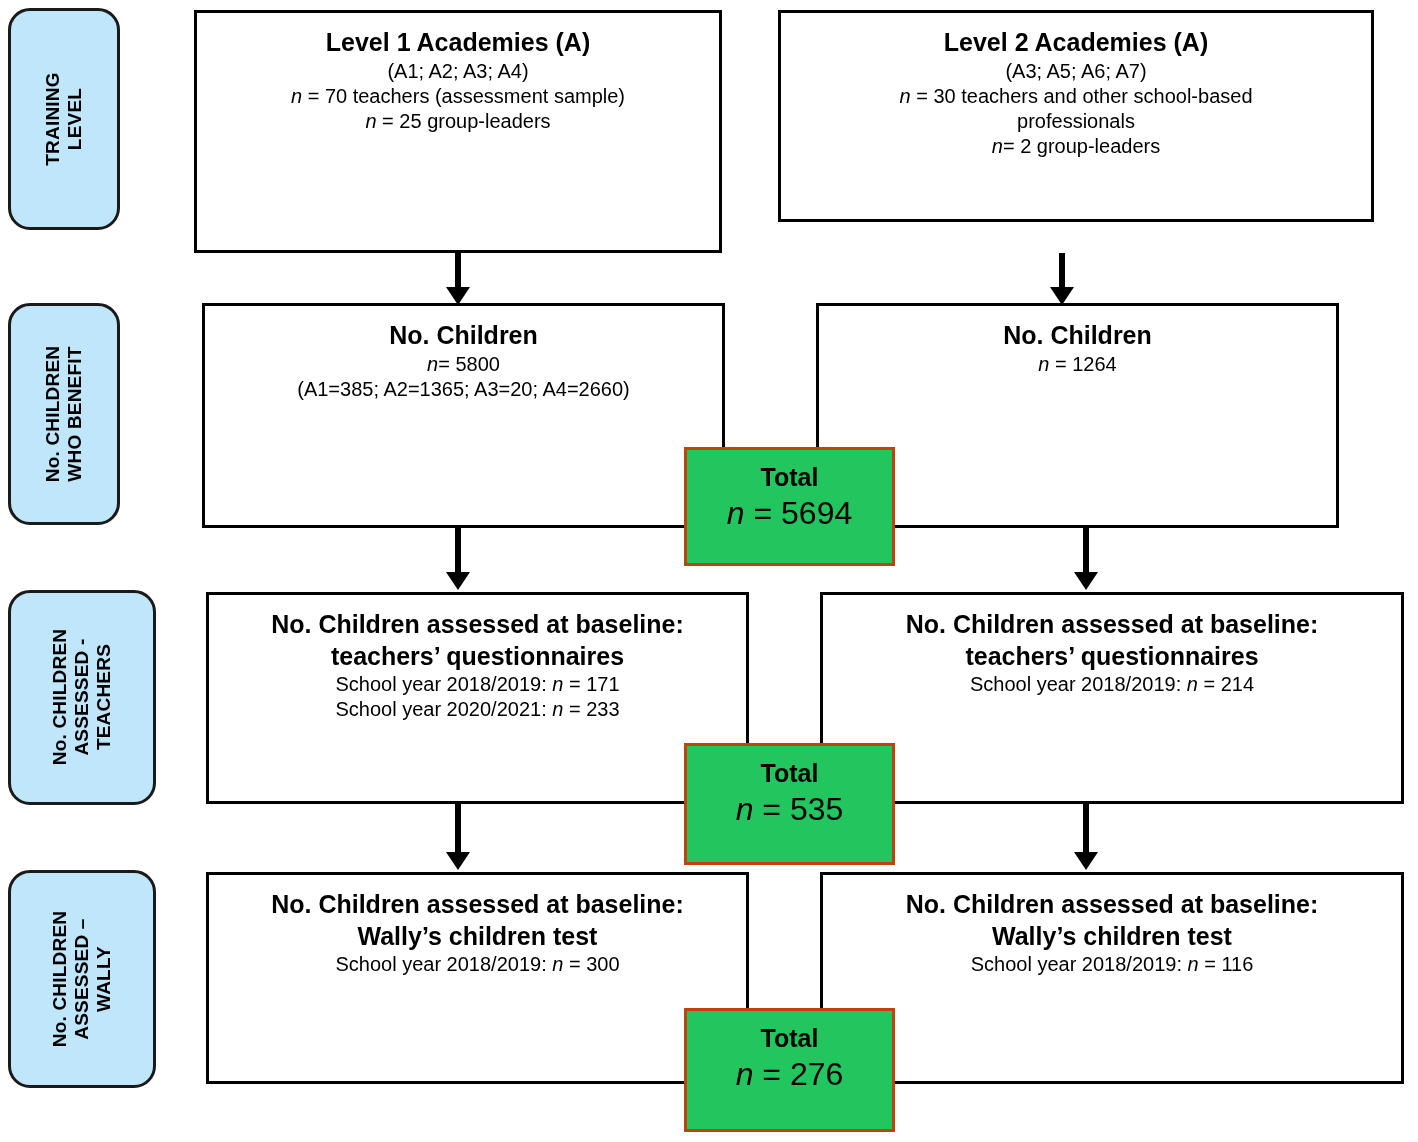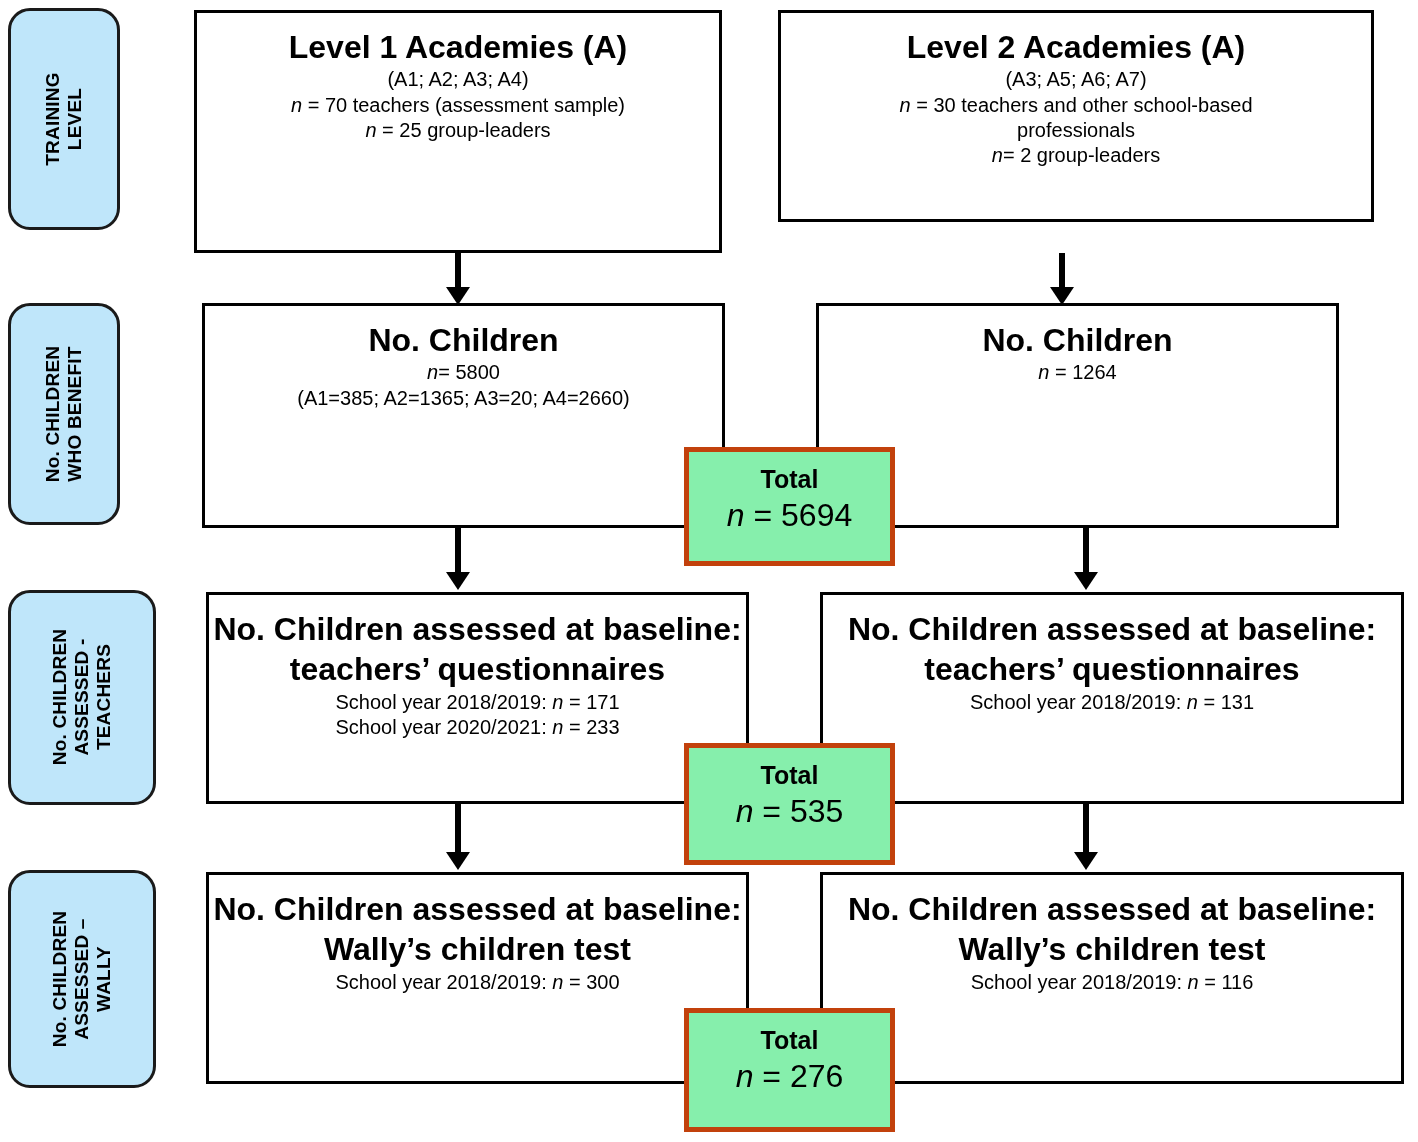--- a/index.html
+++ b/index.html
@@ -46,35 +46,35 @@
     background: #ffffff;
     border: 3px solid #000000;
     box-sizing: border-box;
     text-align: center;
   }
   .box .inner {
     padding-top: 14px;
   }
   .box .ttl {
     font-weight: bold;
-    font-size: 32px;
+    font-size: 25px;
     line-height: 1.26;
   }
   .box .ln {
     font-size: 20px;
     line-height: 1.26;
     font-weight: normal;
   }
   .it { font-style: italic; }
 
   
   .total-box {
     position: absolute;
-    background: #86efac;
-    border: 5px solid #c2410c;
+    background: #22c55e;
+    border: 3px solid #c2410c;
     box-sizing: border-box;
     text-align: center;
     z-index: 5;
   }
   .total-box .ttl {
     font-weight: bold;
     font-size: 25px;
     line-height: 1.25;
     padding-top: 12px;
   }
@@ -189,21 +189,21 @@
       <div class="ttl">teachers’ questionnaires</div>
       <div class="ln"><span>School year 2018/2019: </span><span class="it">n</span><span> = 171</span></div>
       <div class="ln"><span>School year 2020/2021: </span><span class="it">n</span><span> = 233</span></div>
     </div>
   </div>
 
   <div class="box" style="left:820px; top:592px; width:584px; height:212px;">
     <div class="inner">
       <div class="ttl">No. Children assessed at baseline:</div>
       <div class="ttl">teachers’ questionnaires</div>
-      <div class="ln"><span>School year 2018/2019: </span><span class="it">n</span><span> = 131</span></div>
+      <div class="ln"><span>School year 2018/2019: </span><span class="it">n</span><span> = 214</span></div>
     </div>
   </div>
 
   <div class="total-box" style="left:684px; top:743px; width:211px; height:122px;">
     <div class="ttl">Total</div>
     <div class="ln"><span class="it">n</span><span> = 535</span></div>
   </div>
 
   <div class="conn" style="left:455px; top:804px; width:6px; height:66px;">
     <div class="shaft" style="height:50px;"></div>

